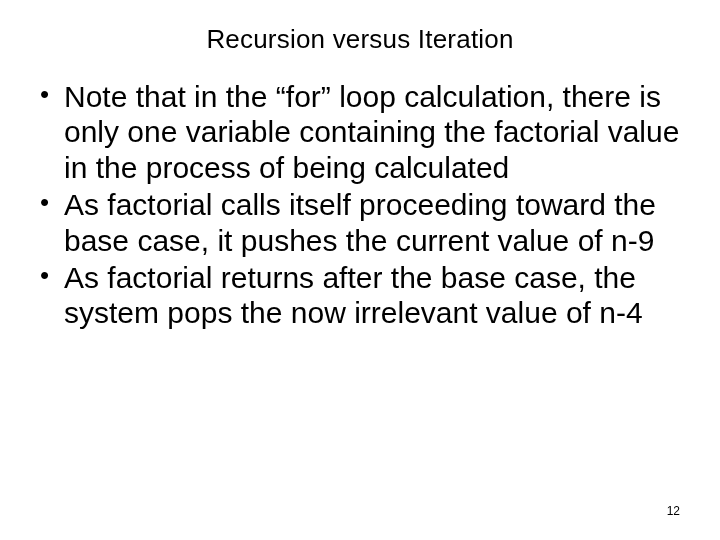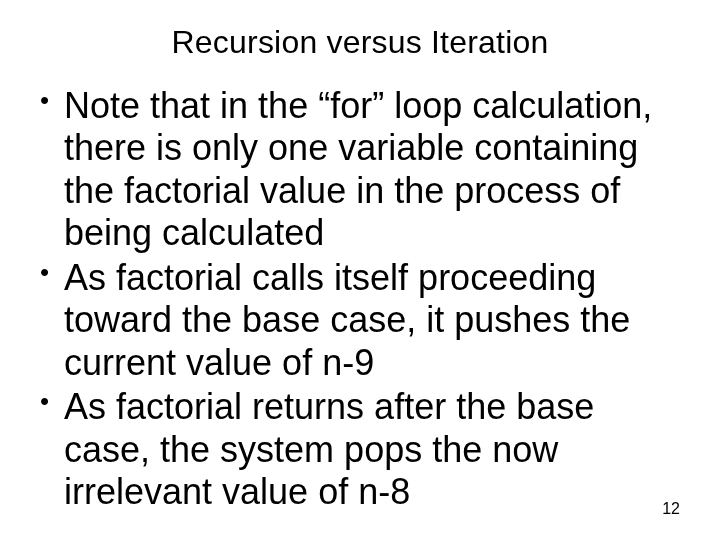--- a/index.html
+++ b/index.html
@@ -14,57 +14,57 @@
   }
   .slide {
     box-sizing: border-box;
     width: 720px;
     height: 540px;
     padding: 20px 32px 24px 32px;
     position: relative;
   }
   .title {
     text-align: center;
-    font-size: 32px;
+    font-size: 26px;
     font-weight: 400;
     margin: 4px 0 24px 0;
     letter-spacing: 0.2px;
   }
   ul.bullets {
     list-style: none;
     padding: 0;
     margin: 0 0 0 4px;
   }
   ul.bullets > li {
     position: relative;
     padding-left: 28px;
-    font-size: 36px;
+    font-size: 30px;
     line-height: 1.18;
     margin-bottom: 2px;
     font-weight: 400;
   }
   ul.bullets > li::before {
     content: "•";
     position: absolute;
     left: 4px;
     top: 0;
     font-size: 26px;
     line-height: 1.18;
   }
   .pagenum {
     position: absolute;
     right: 40px;
     bottom: 22px;
-    font-size: 16px;
+    font-size: 12px;
   }
 </style>
 </head>
 <body>
 
 <div class="slide">
   <h1 class="title">Recursion versus Iteration</h1>
   <ul class="bullets">
     <li>Note that in the “for” loop calculation, there is only one variable containing the factorial value in the process of being calculated</li>
     <li>As factorial calls itself proceeding toward the base case, it pushes the current value of n-9</li>
-    <li>As factorial returns after the base case, the system pops the now irrelevant value of n-8</li>
+    <li>As factorial returns after the base case, the system pops the now irrelevant value of n-4</li>
   </ul>
   <div class="pagenum">12</div>
 </div>
 
 </body></html>

